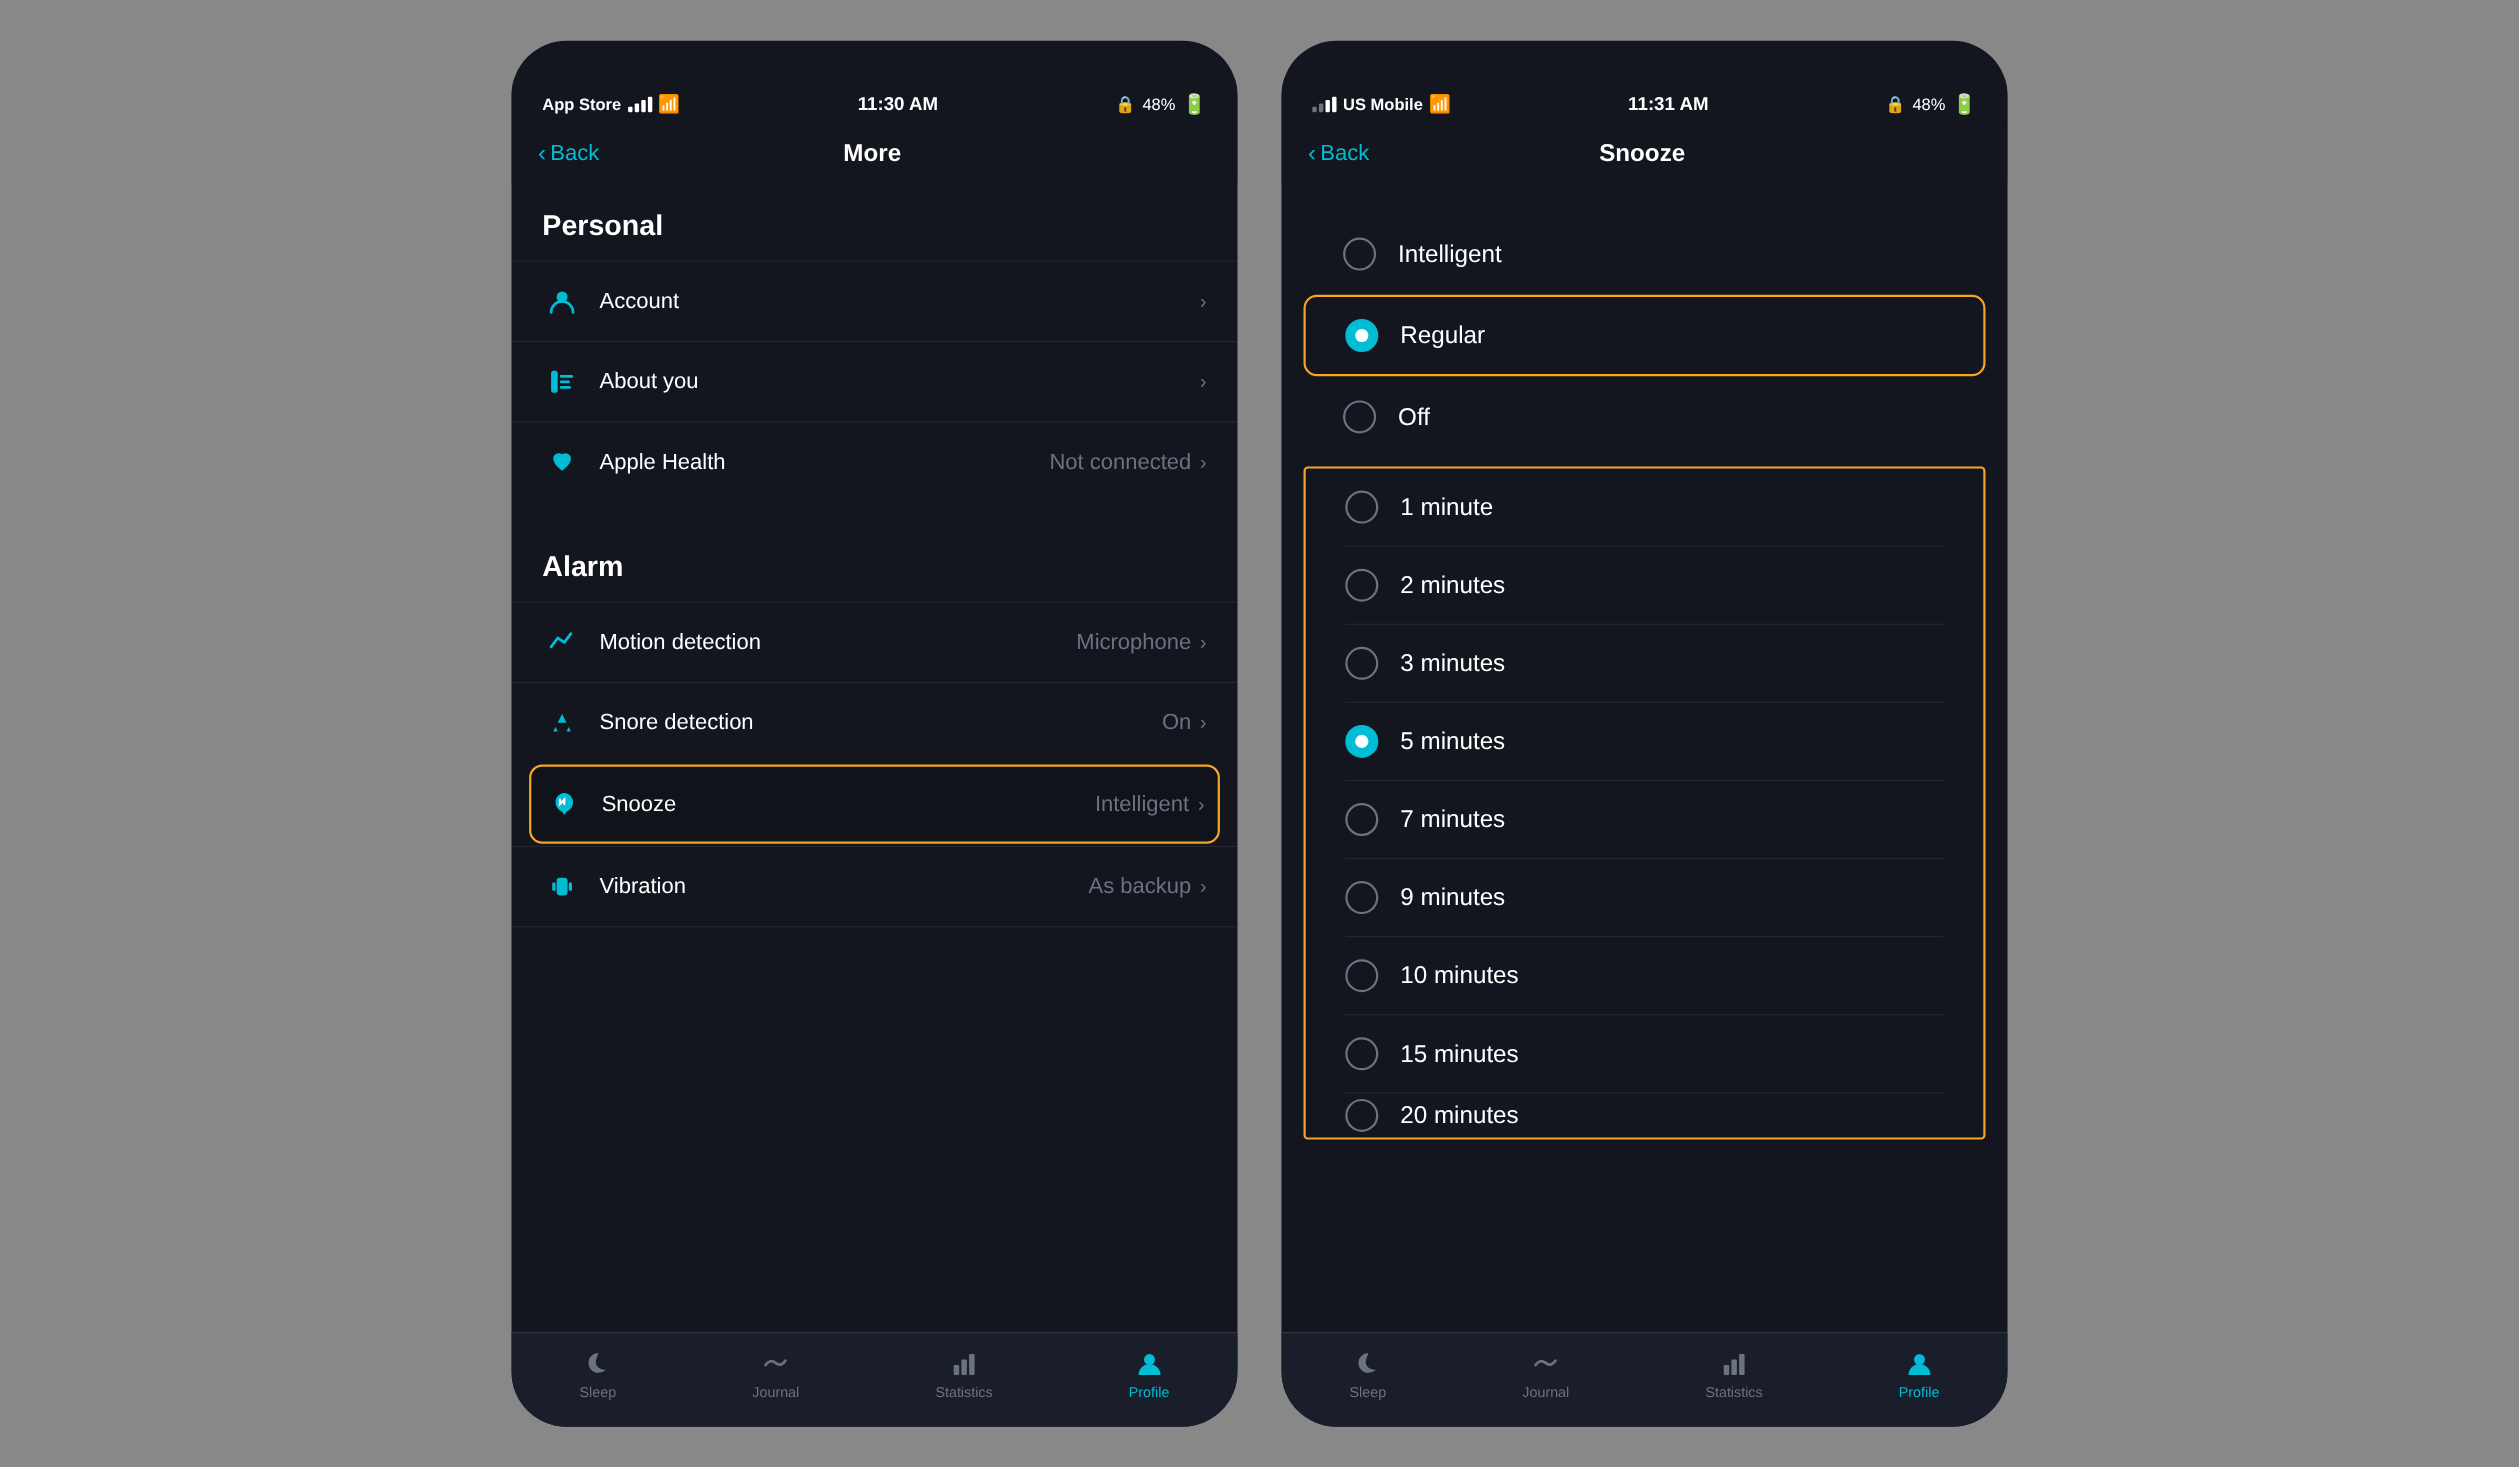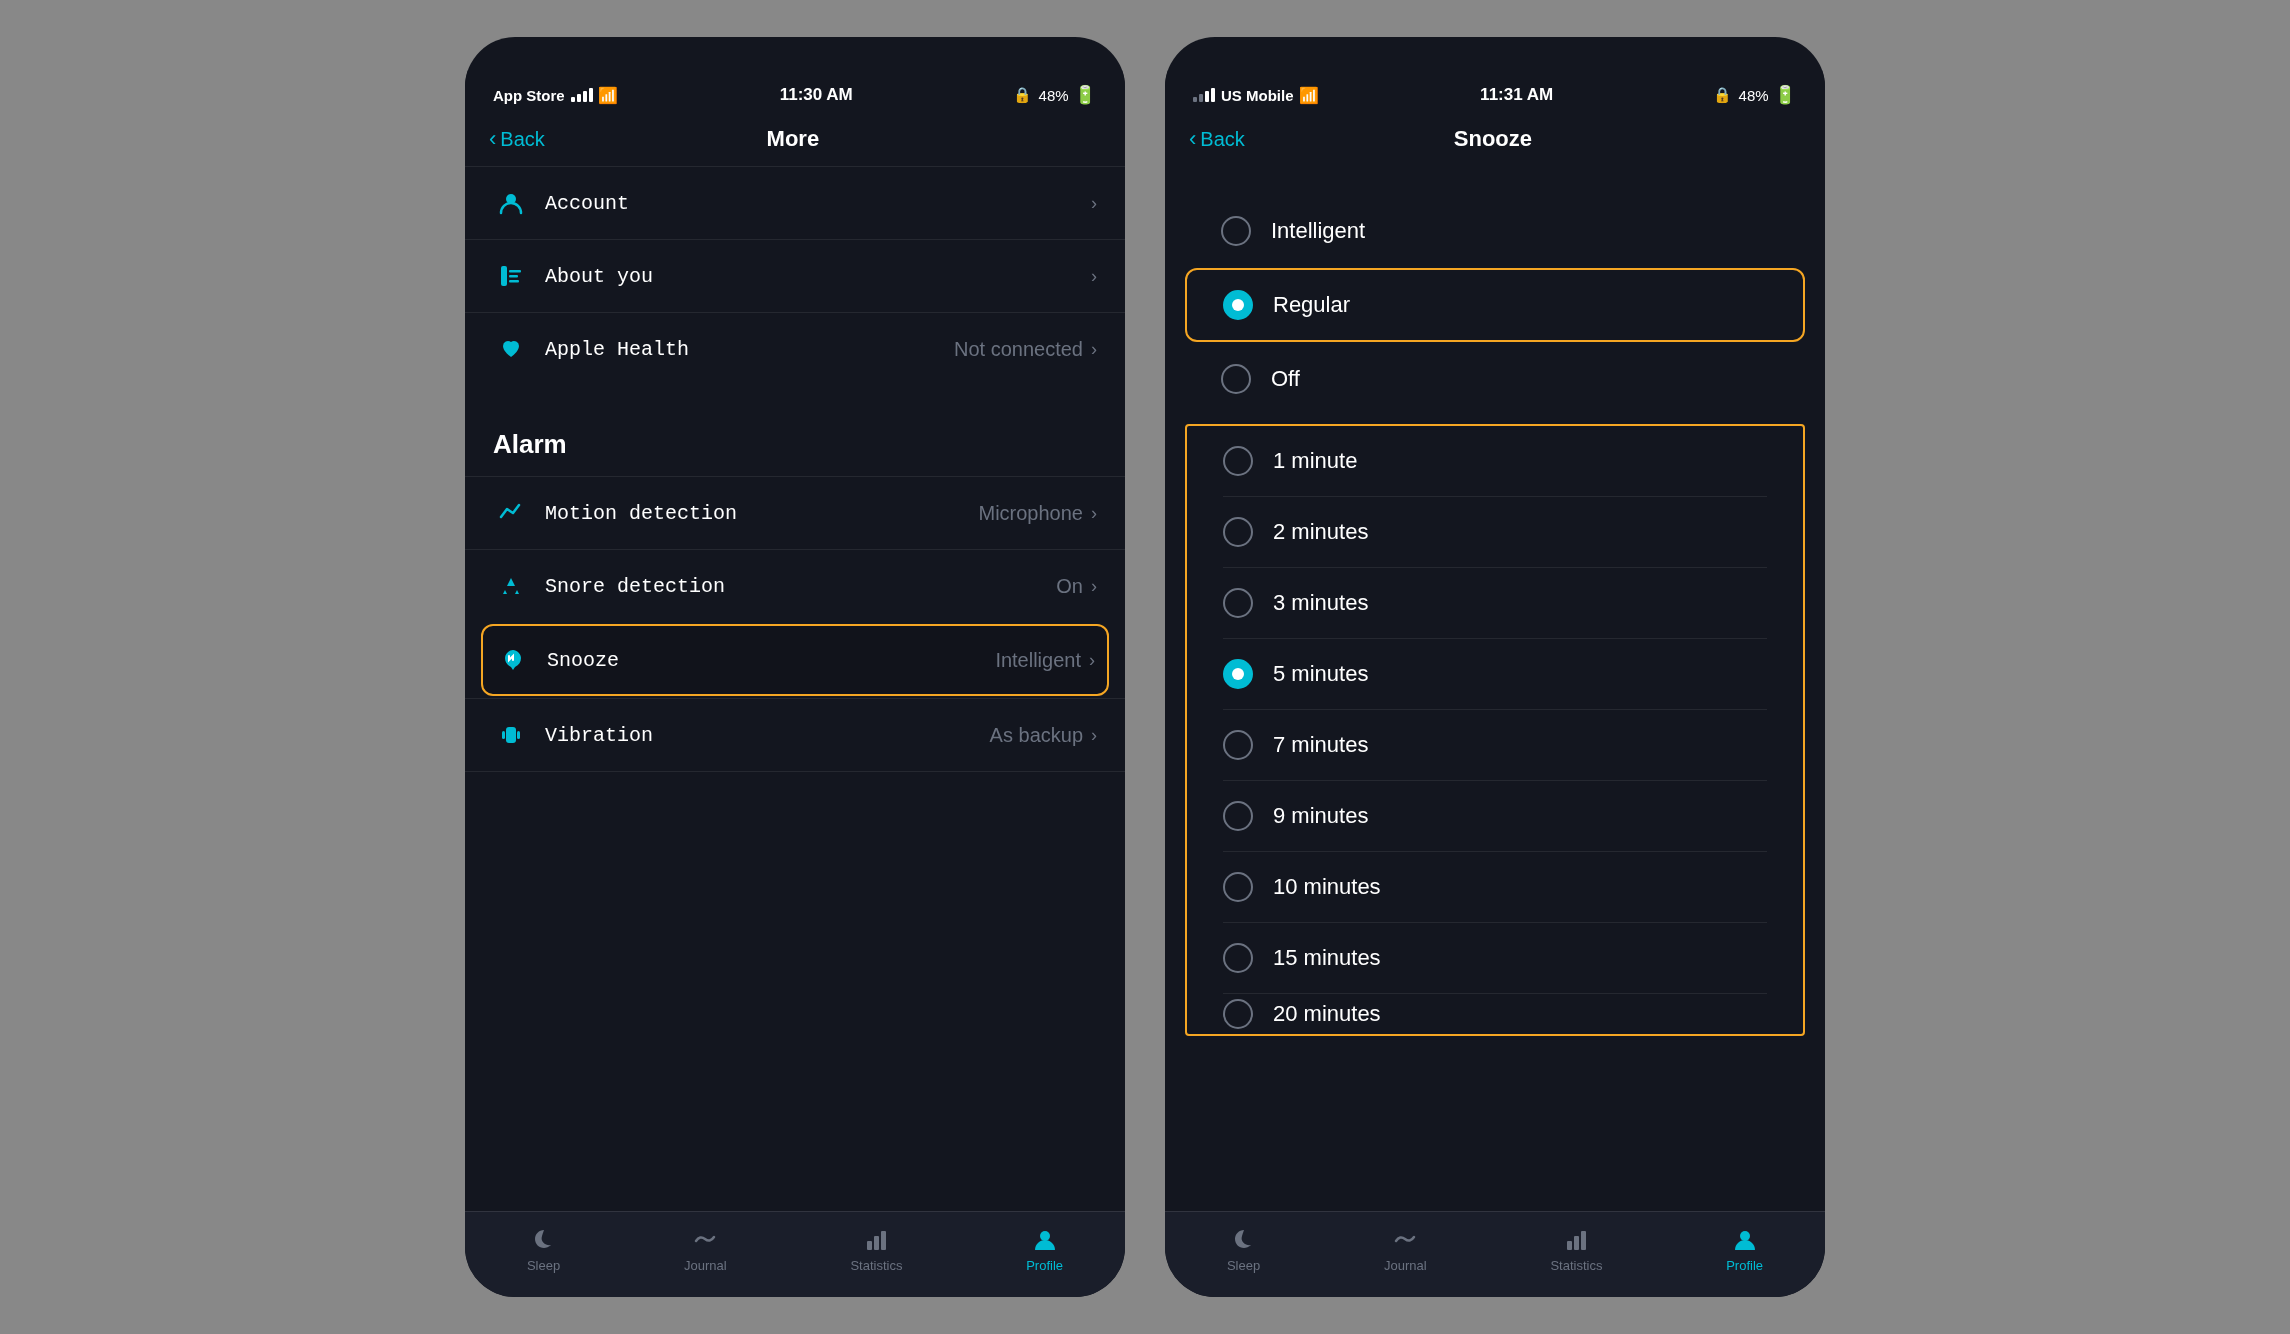--- a/index.html
+++ b/index.html
@@ -123,21 +123,20 @@
     }
     .menu-icon svg {
       width: 28px;
       height: 28px;
     }
     .menu-label {
       flex: 1;
       font-size: 20px;
       color: white;
       font-weight: 400;
-      font-family: Liberation Mono, monospace;
     }
     .menu-value {
       font-size: 20px;
       color: #6b7280;
       margin-right: 8px;
     }
     .chevron {
       color: #6b7280;
       font-size: 18px;
     }
@@ -260,20 +259,21 @@
     <div class="nav-bar">
       <div class="back-btn">
         <span style="font-size:22px;">‹</span>
         <span>Back</span>
       </div>
       <div class="nav-title">More</div>
     </div>
 
     <div class="screen-content">
 
+      <div class="section-header">Personal</div>
 
       <div class="menu-item">
         <div class="menu-icon">
           <svg viewBox="0 0 28 28" fill="none">
             <circle cx="14" cy="10" r="5" fill="#00bcd4"></circle>
             <path d="M4 24c0-5.523 4.477-10 10-10s10 4.477 10 10" stroke="#00bcd4" stroke-width="2.5" stroke-linecap="round"></path>
           </svg>
         </div>
         <span class="menu-label">Account</span>
         <span class="chevron">›</span>

